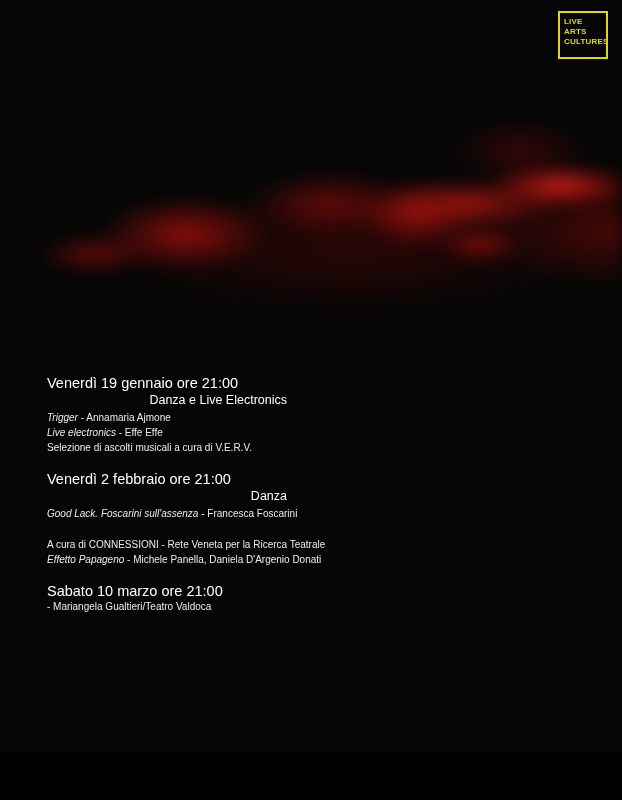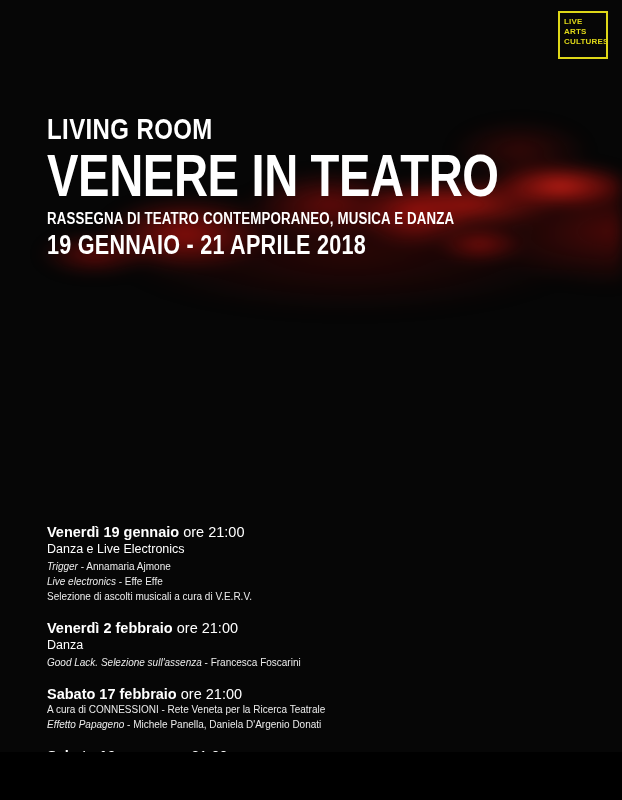--- a/index.html
+++ b/index.html
@@ -41,60 +41,53 @@
   .kicker{ font-size:30px; transform:scaleX(.8); letter-spacing:.5px; }
   .title{ font-size:59px; margin:1px 0 0; transform:scaleX(.8); letter-spacing:-.5px; line-height:1.0; }
   .subtitle{ font-size:16px; transform:scaleX(.83); margin-top:4px; letter-spacing:.2px; }
   .dates{ font-size:27px; transform:scaleX(.8); margin-top:2px; letter-spacing:.3px; }
 
   
   .col{ position:absolute; top:327px; }
   .col-left{ left:47px; width:240px; }
   .event{ margin-bottom:16px; }
   .ev-head{ font-size:14.5px; font-weight:400; }
-  .ev-head b{ font-weight:700; }
-  .ev-genre{ font-size:12.5px; margin:2px 0 3px; }
+  .ev-head b{ font-weight:400; }
+  .ev-genre{ font-size:12.5px; margin:2px 0 3px;text-align:right; }
   .ev-line{ font-size:10px; line-height:1.5; color:#ececec; white-space:nowrap; }
   .ev-line em{ font-style:italic; }
 </style>
 </head>
 <body>
 
 <div class="poster">
 
   <div class="figure"></div>
 
   <div class="brand-box">
     <div>LIVE</div>
     <div>ARTS</div>
     <div>CULTURES</div>
   </div>
 
-  <header class="head">
-    <div><span class="cond kicker">LIVING ROOM</span></div>
-    <h1 class="cond title">VENERE IN TEATRO</h1>
-    <div><span class="cond subtitle">RASSEGNA DI TEATRO CONTEMPORANEO, MUSICA E DANZA</span></div>
-    <div><span class="cond dates">19 GENNAIO - 21 APRILE 2018</span></div>
-  </header>
 
   <section class="col col-left" id="col-left">
       <div class="event">
         <div class="ev-head"><b>Venerdì 19 gennaio</b><span> ore 21:00</span></div>
         <div class="ev-genre">Danza e Live Electronics</div>
         <div class="ev-line"><em>Trigger</em> - Annamaria Ajmone</div>
         <div class="ev-line"><em>Live electronics</em> - Effe Effe</div>
         <div class="ev-line">Selezione di ascolti musicali a cura di V.E.R.V.</div>
       </div>
       <div class="event">
         <div class="ev-head"><b>Venerdì 2 febbraio</b><span> ore 21:00</span></div>
         <div class="ev-genre">Danza</div>
-        <div class="ev-line"><em>Good Lack. Selezione sull'assenza</em> - Francesca Foscarini</div>
+        <div class="ev-line"><em>Good Lack. Foscarini sull'assenza</em> - Francesca Foscarini</div>
       </div>
       <div class="event">
-        <div class="ev-head"><b>Sabato 17 febbraio</b><span> ore 21:00</span></div>
         <div class="ev-line">A cura di CONNESSIONI - Rete Veneta per la Ricerca Teatrale</div>
         <div class="ev-line"><em>Effetto Papageno</em> -  Michele Panella, Daniela D'Argenio Donati</div>
       </div>
       <div class="event">
         <div class="ev-head"><b>Sabato 10 marzo</b><span> ore 21:00</span></div>
         <div class="ev-line"> - Mariangela Gualtieri/Teatro Valdoca</div>
       </div>
     </section>
 
 </div>

